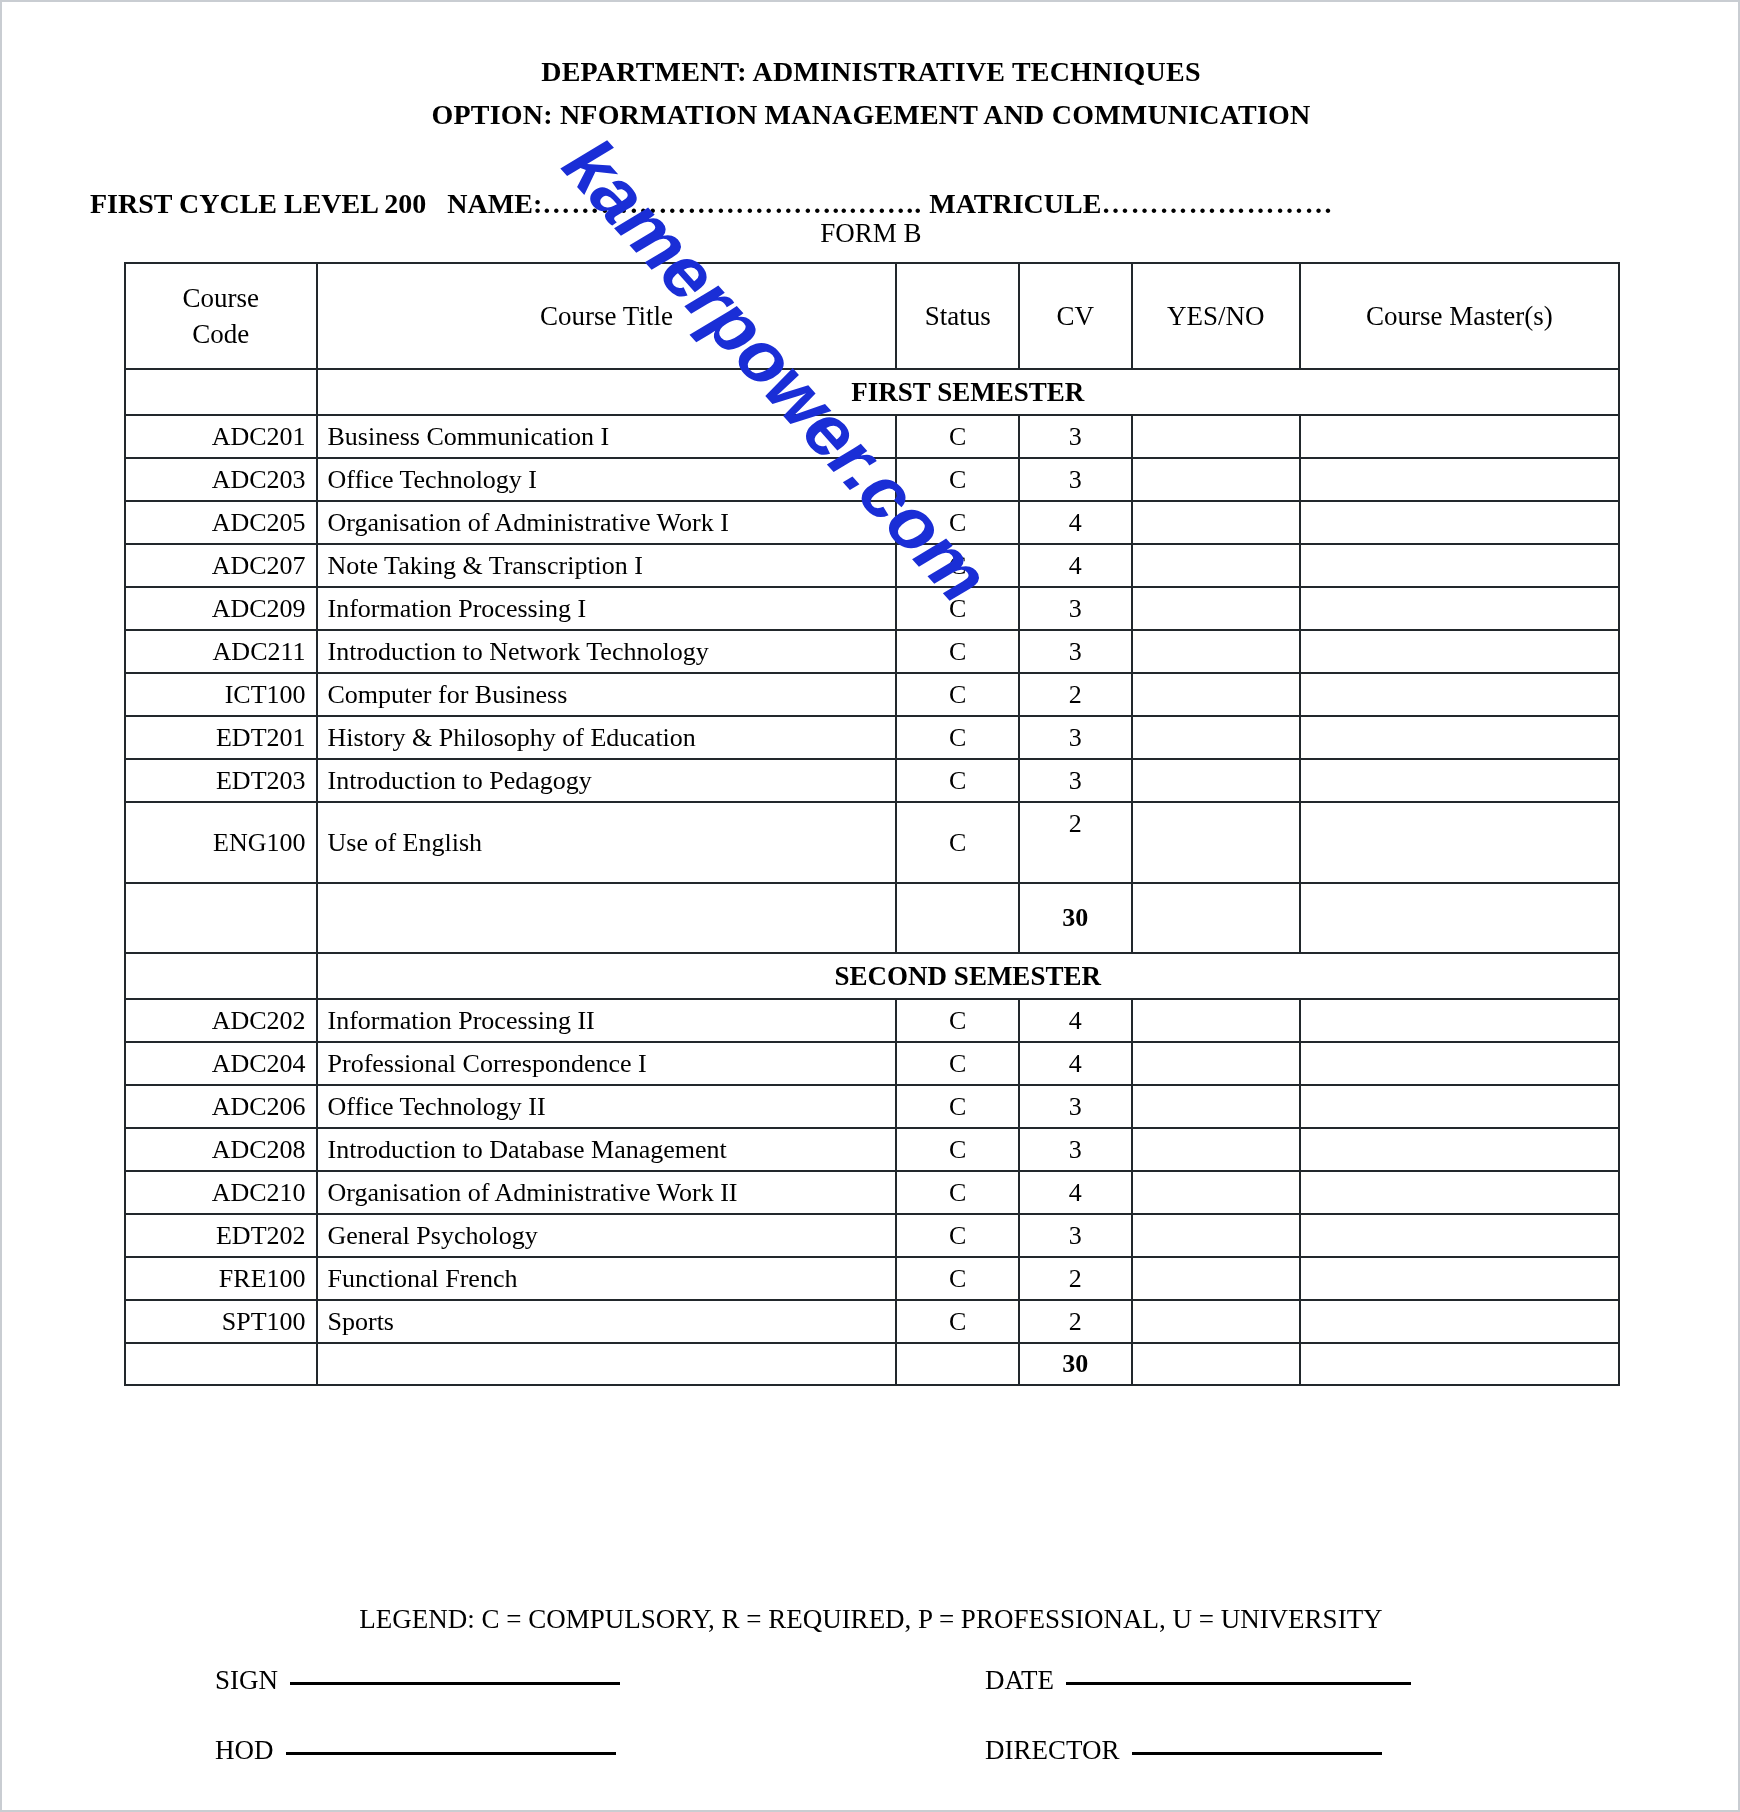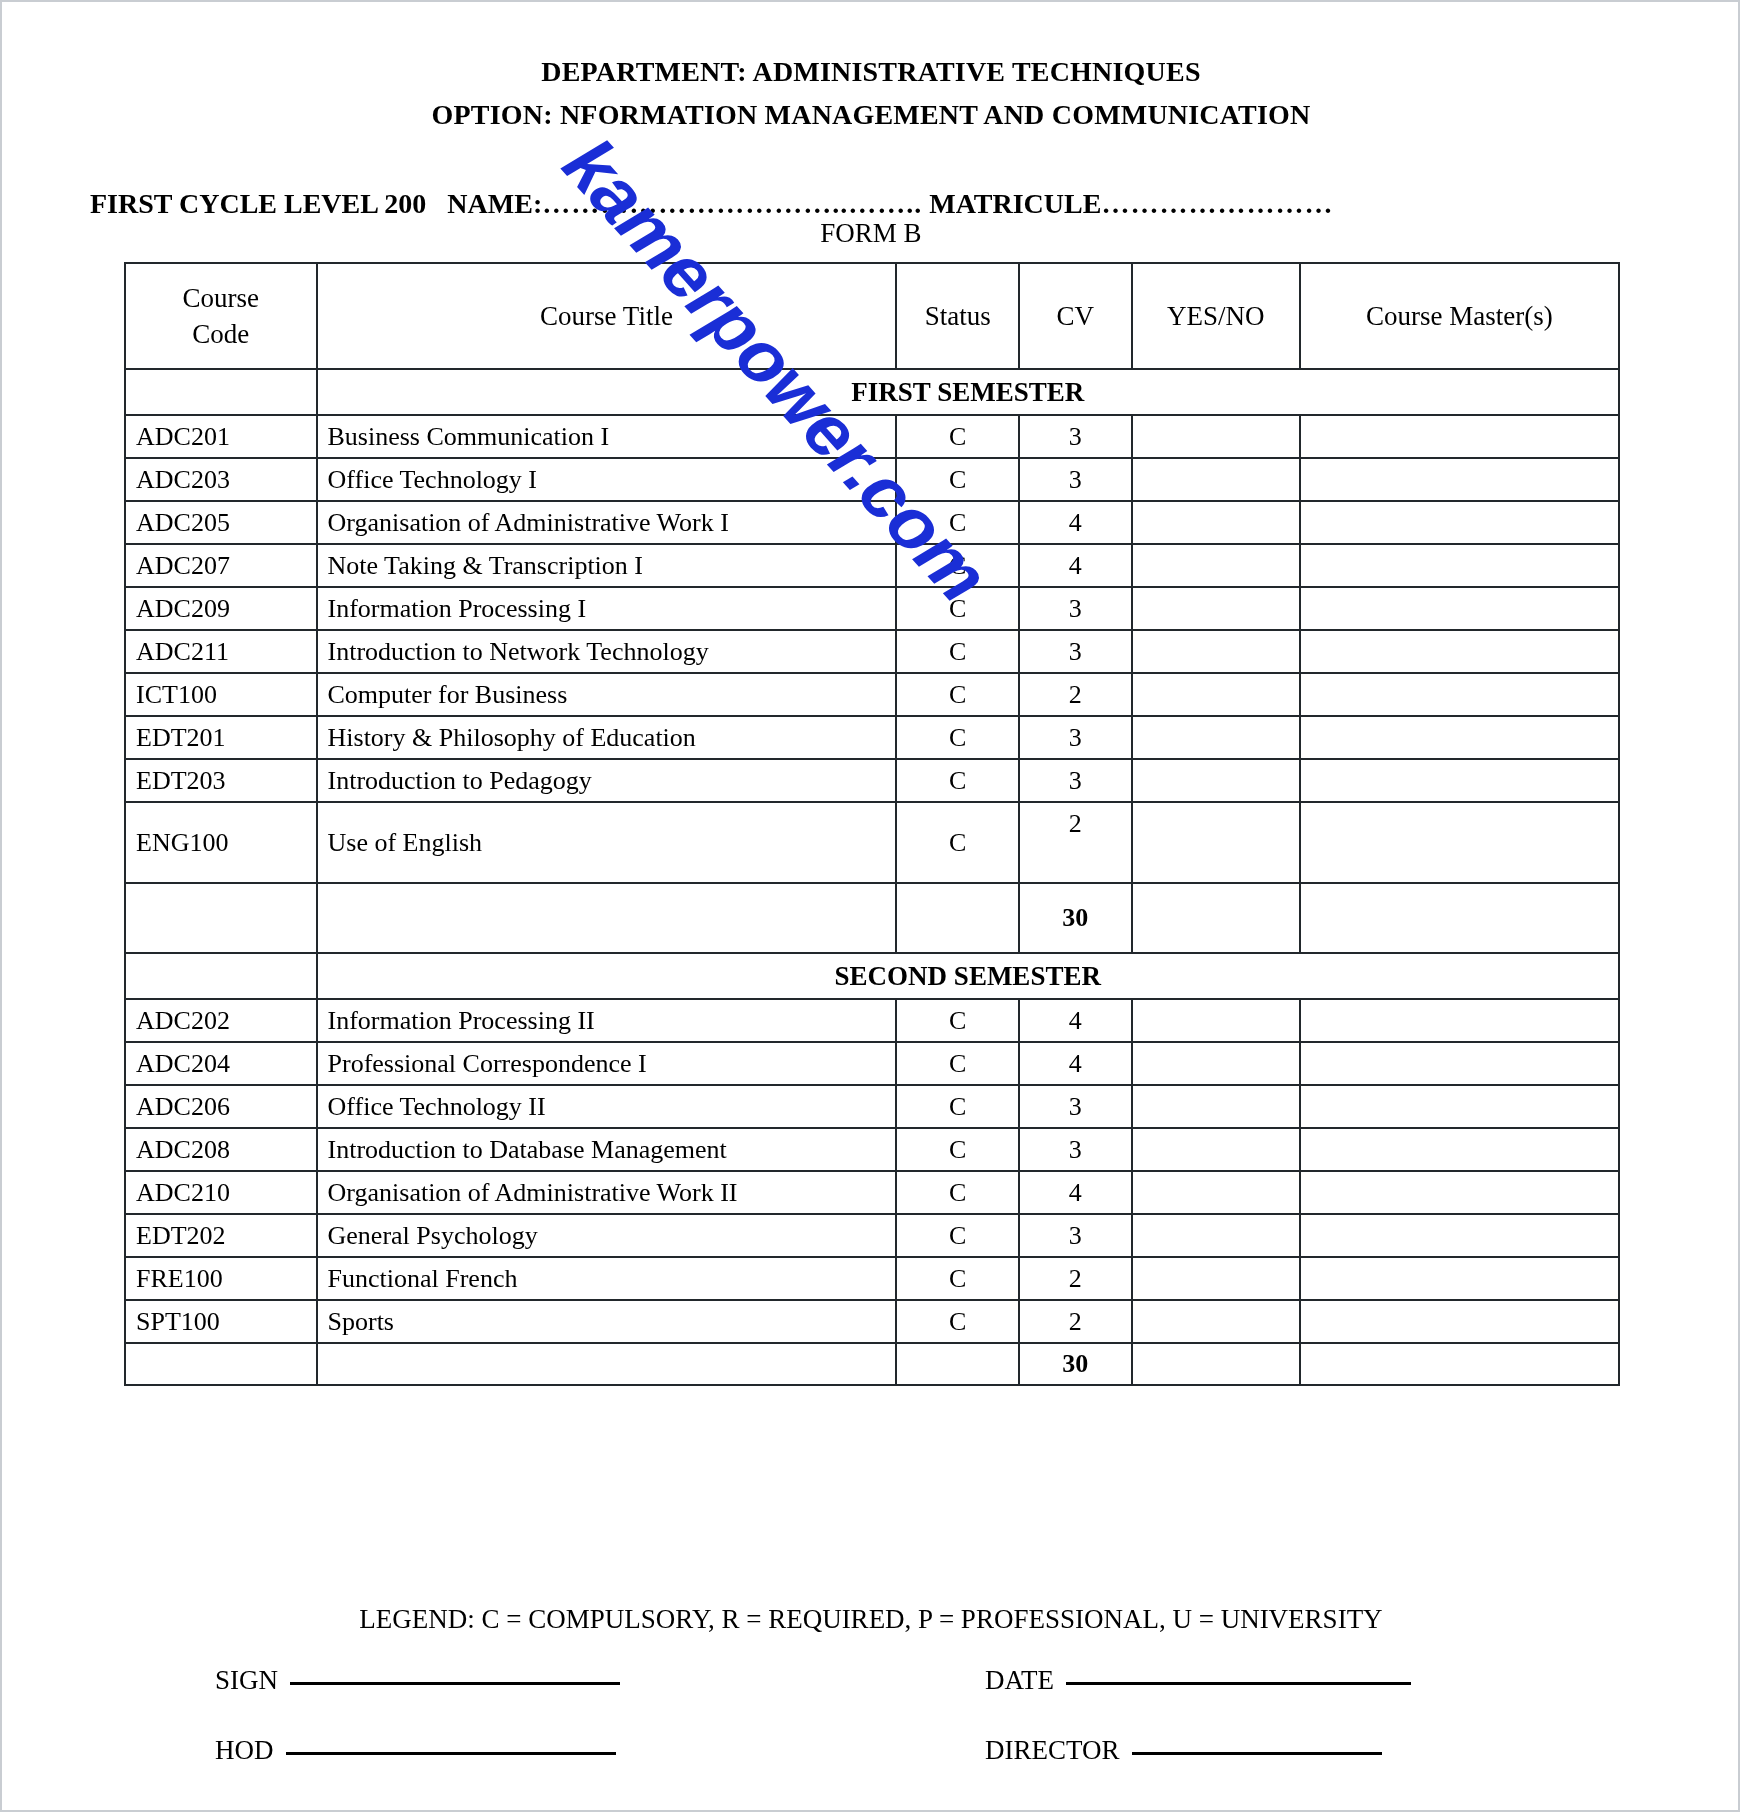--- a/index.html
+++ b/index.html
@@ -121,21 +121,21 @@
   tr.sem-head td {
     height: 44px;
     font-weight: bold;
     font-size: 27px;
   }
   td.sem-label {
     text-align: center;
   }
 
   tr.course-row td { height: 41px; }
-  td.code  { text-align: left;   padding-left: 14px; }
+  td.code  { text-align: right;   padding-left: 14px; }
   td.title { text-align: left;   padding-left: 14px; }
   td.stat  { text-align: center; }
   td.cv    { text-align: center; }
   td.blank { }
 
   tr.tall td { height: 73px; }
   tr.tall td.cv { vertical-align: top; padding-top: 6px; font-size: 26px; }
 
   tr.total-row td { height: 68px; }
   tr.total-row td.cv { font-weight: bold; vertical-align: middle; }

